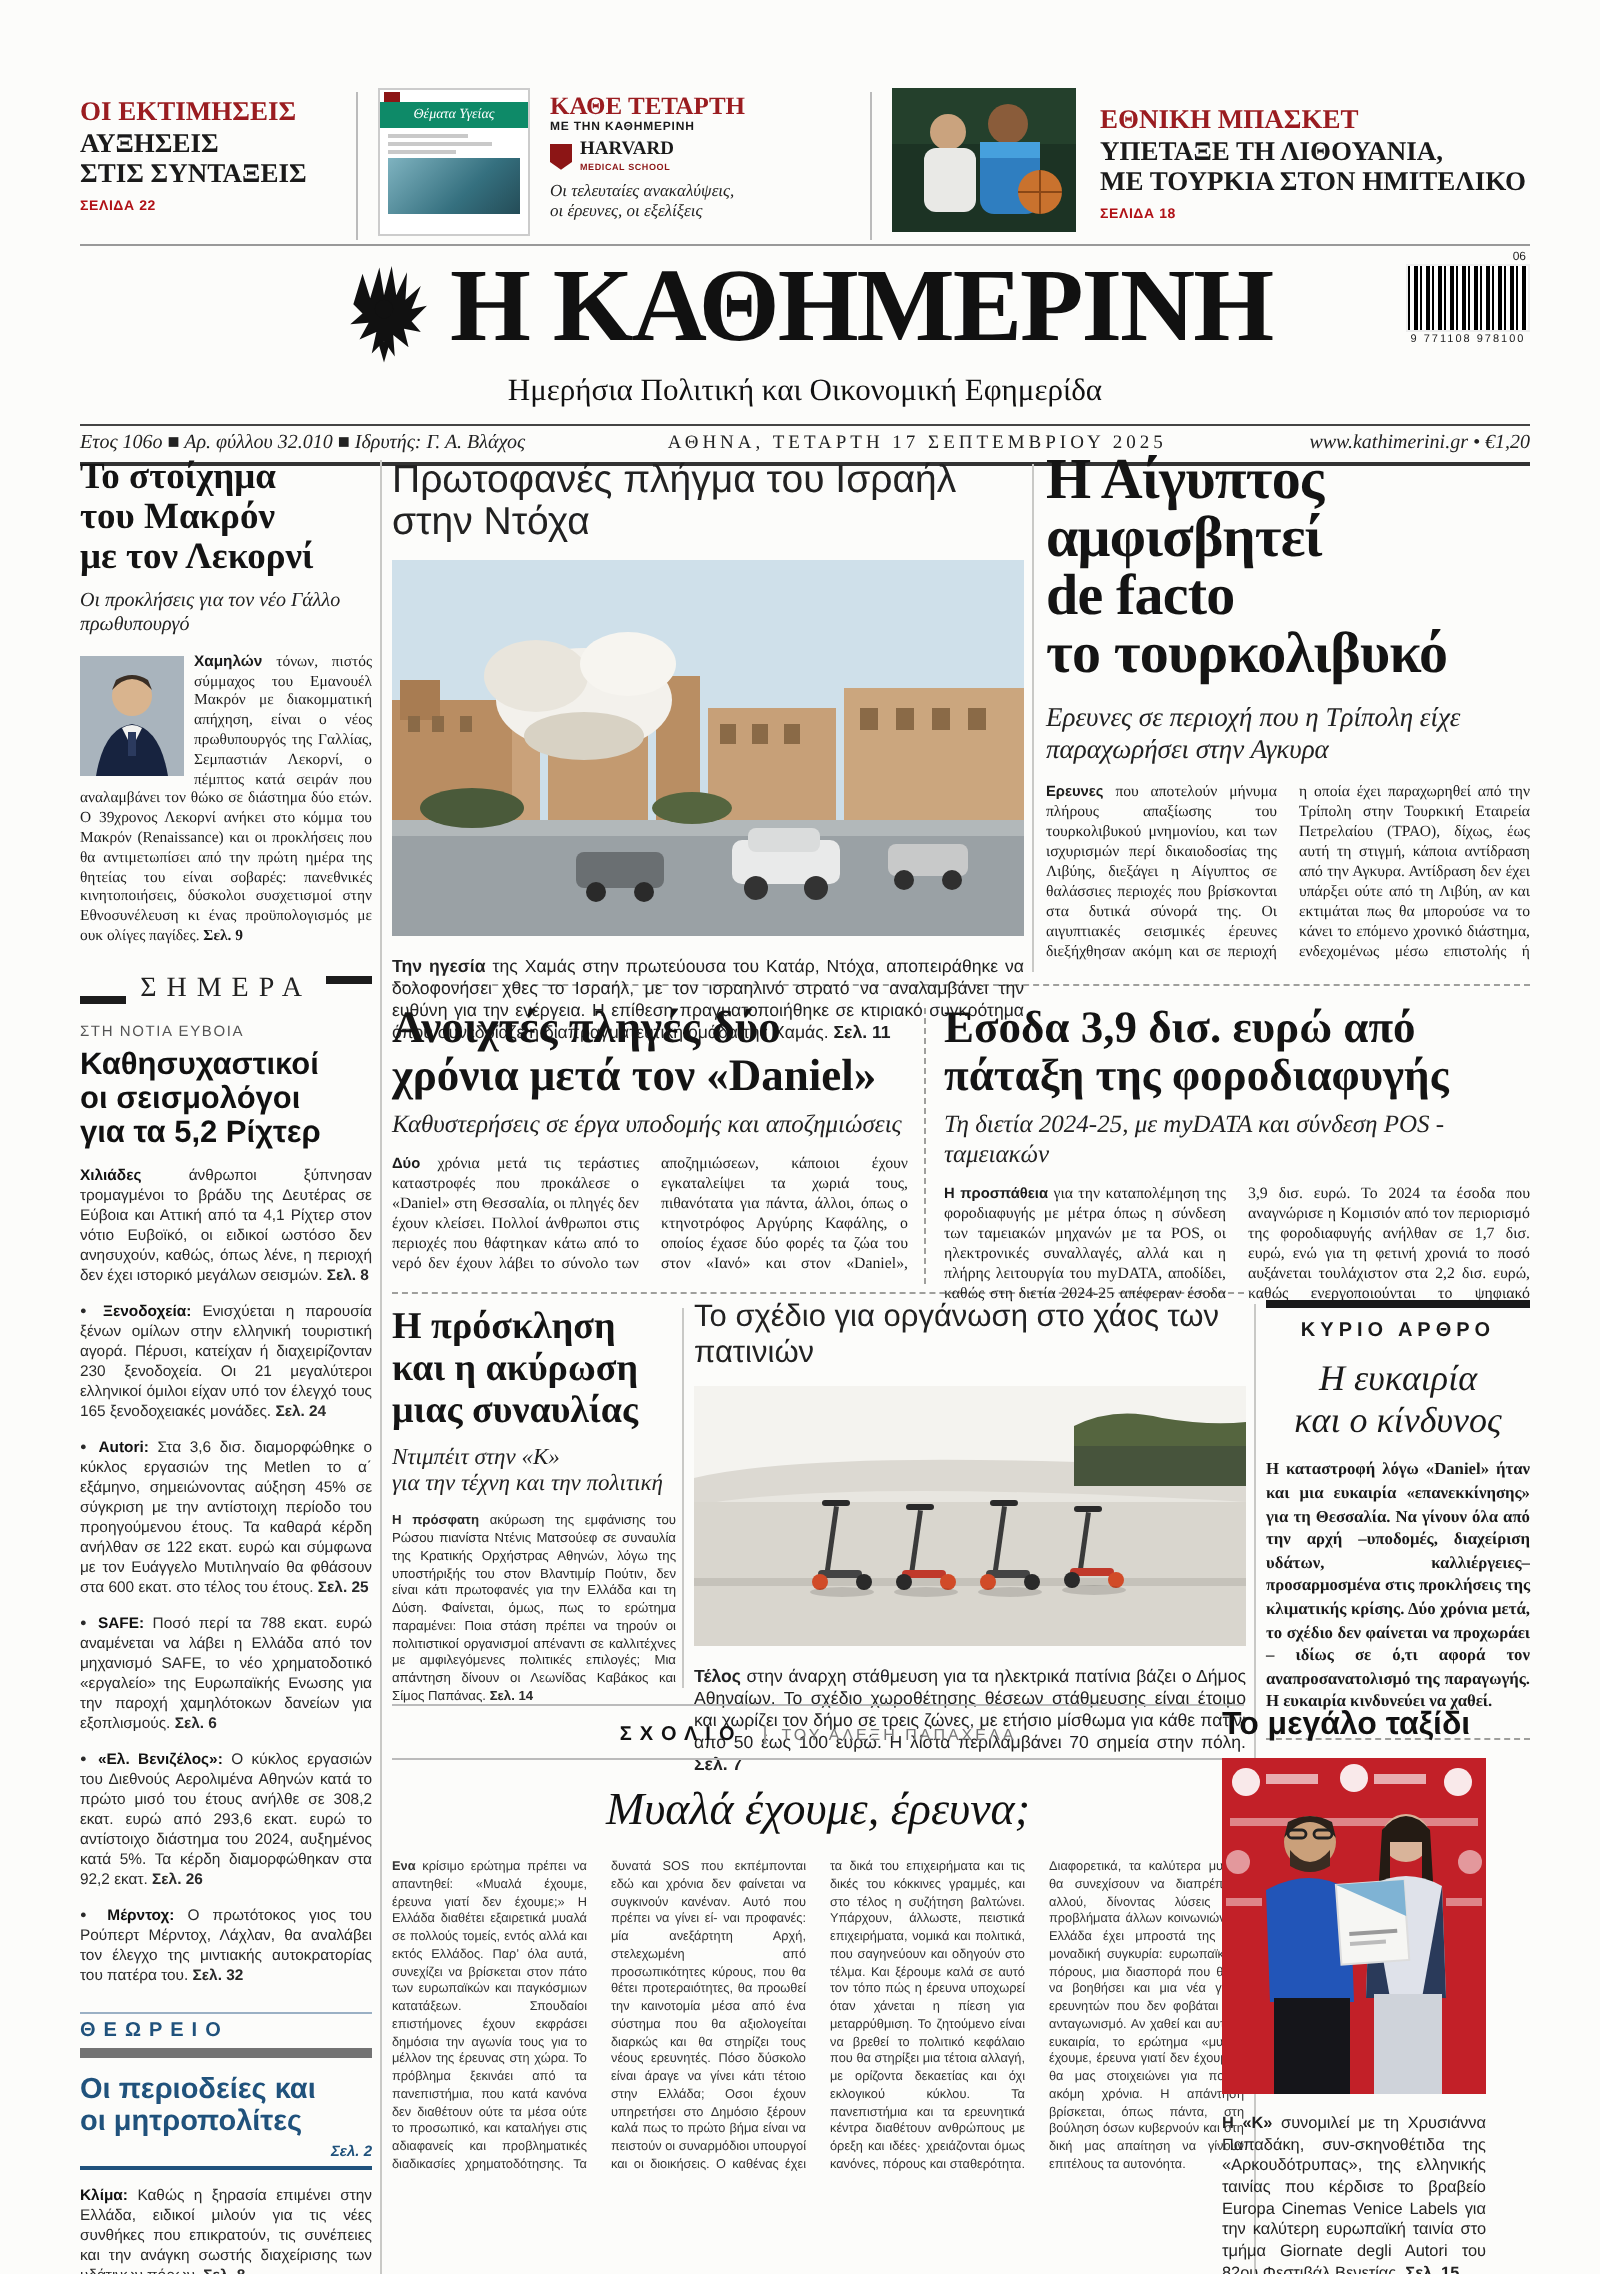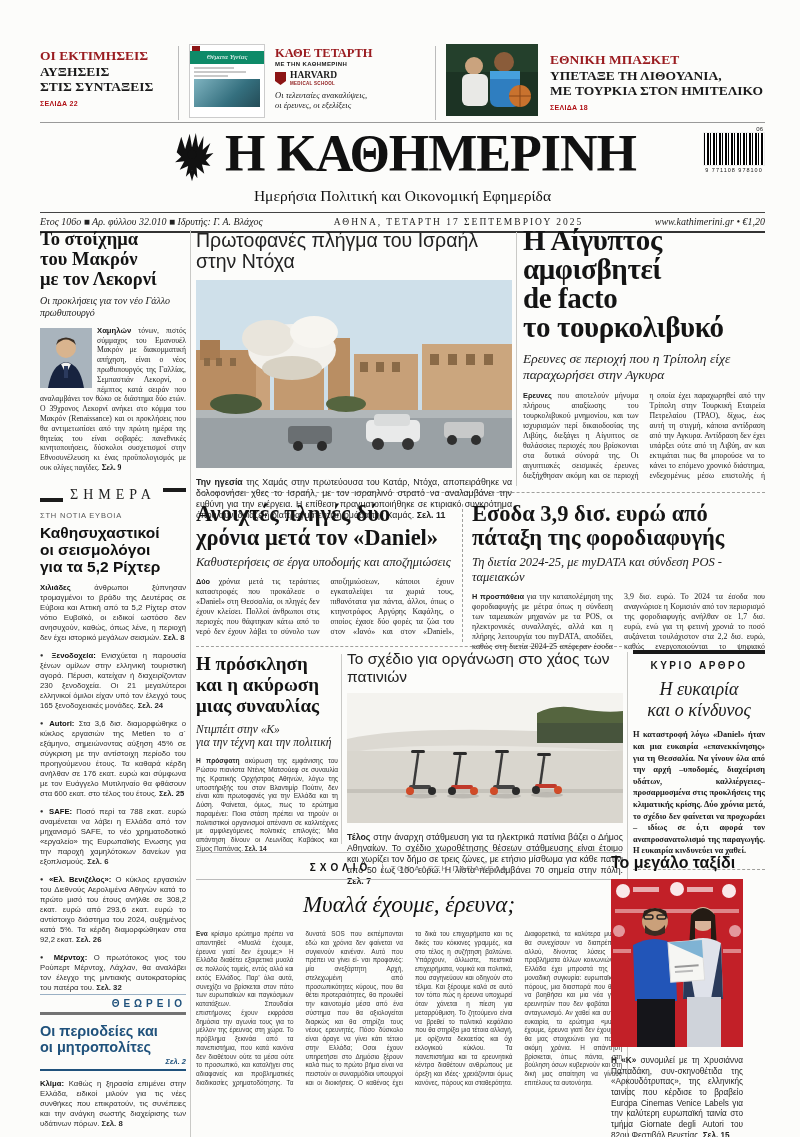--- a/index.html
+++ b/index.html
@@ -61,22 +61,22 @@
   .simera-head{display:flex;align-items:center;gap:7px;margin:14px 0 8px 0;}
   .simera-head .bar{flex:1;height:4px;background:#1c1c1c;}
   .simera-head .bar.l{transform:translateY(5px);}
   .simera-head .bar.r{transform:translateY(-5px);}
   .simera-word{font-family:"Liberation Serif",serif;font-size:14px;letter-spacing:5px;color:#222;}
   .kicker-gray{font-size:7.5px;letter-spacing:.8px;color:#555;margin-bottom:4px;}
   .seis-title{font-weight:bold;font-size:15.5px;line-height:1.12;color:#111;}
   .item{font-size:7.7px;line-height:1.3;text-align:justify;margin-top:8px;color:#2a2a2a;}
   .item .blead{font-weight:bold;color:#111;}
   .bullet::before{content:"● ";font-size:5.5px;vertical-align:1px;}
-  .theoreio-head{margin-top:1px;border-top:1px solid #9ab0c4;border-bottom:3px solid #737373;
-                 text-align:right;font-weight:bold;font-size:10px;letter-spacing:4px;color:#20527c;padding:3px 0;}
+  .theoreio-head{margin-top:13px;border-top:1px solid #9ab0c4;border-bottom:5px solid #737373;
+                 text-align:left;font-weight:bold;font-size:10px;letter-spacing:4px;color:#20527c;padding:3px 0;}
   .theoreio-title{font-weight:bold;font-size:14.5px;line-height:1.12;color:#20527c;margin-top:8px;}
   .theoreio-page{text-align:right;font-weight:bold;font-size:7.5px;color:#20527c;border-bottom:2px solid #20527c;padding-bottom:3px;margin-top:2px;font-style:italic;}
   
   #doha{position:absolute;left:196px;top:230px;width:316px;}
   .doha-title{font-size:19.5px;color:#222;line-height:1.1;}
   .photo-frame{margin-top:7px;position:relative;overflow:hidden;}
   .caption{font-size:8.8px;line-height:1.25;text-align:justify;color:#222;margin-top:5px;}
   
   #egypt{position:absolute;left:523px;top:226px;width:242px;}
   .egypt-title{font-size:29px;line-height:1.0;letter-spacing:-.4px;}
@@ -234,33 +234,33 @@
 
     <div>
       <div class="kicker-gray">ΣΤΗ ΝΟΤΙΑ ΕΥΒΟΙΑ</div>
       <div class="seis-title">
         <span style="display:block">Καθησυχαστικοί</span>
         <span style="display:block">οι σεισμολόγοι</span>
         <span style="display:block">για τα 5,2 Ρίχτερ</span>
       </div>
       <div class="item" style="margin-top:7px">
         <span class="blead">Χιλιάδες</span>
-        <span>άνθρωποι ξύπνησαν τρομαγμένοι το βράδυ της Δευτέρας σε Εύβοια και Αττική από τα 5,2 Ρίχτερ στον νότιο Ευβοϊκό, οι ειδικοί ωστόσο δεν ανησυχούν, καθώς, όπως λένε, η περιοχή δεν έχει ιστορικό μεγάλων σεισμών.</span>
+        <span>άνθρωποι ξύπνησαν τρομαγμένοι το βράδυ της Δευτέρας σε Εύβοια και Αττική από τα 4,1 Ρίχτερ στον νότιο Ευβοϊκό, οι ειδικοί ωστόσο δεν ανησυχούν, καθώς, όπως λένε, η περιοχή δεν έχει ιστορικό μεγάλων σεισμών.</span>
         <b class="pref">Σελ. 8</b>
       </div>
     </div>
 
     <div class="item bullet">
       <span class="blead">Ξενοδοχεία:</span>
       <span>Ενισχύεται η παρουσία ξένων ομίλων στην ελληνική τουριστική αγορά. Πέρυσι, κατείχαν ή διαχειρίζονταν 230 ξενοδοχεία. Οι 21 μεγαλύτεροι ελληνικοί όμιλοι είχαν υπό τον έλεγχό τους 165 ξενοδοχειακές μονάδες.</span>
       <b class="pref">Σελ. 24</b>
     </div>
     <div class="item bullet">
       <span class="blead">Autori:</span>
-      <span>Στα 3,6 δισ. διαμορφώθηκε ο κύκλος εργασιών της Metlen το α΄ εξάμηνο, σημειώνοντας αύξηση 45% σε σύγκριση με την αντίστοιχη περίοδο του προηγούμενου έτους. Τα καθαρά κέρδη ανήλθαν σε 176 εκατ. ευρώ και σύμφωνα με τον Ευάγγελο Μυτιληναίο θα φθάσουν στα 600 εκατ. στο τέλος του έτους.</span>
+      <span>Στα 3,6 δισ. διαμορφώθηκε ο κύκλος εργασιών της Metlen το α΄ εξάμηνο, σημειώνοντας αύξηση 45% σε σύγκριση με την αντίστοιχη περίοδο του προηγούμενου έτους. Τα καθαρά κέρδη ανήλθαν σε 122 εκατ. ευρώ και σύμφωνα με τον Ευάγγελο Μυτιληναίο θα φθάσουν στα 600 εκατ. στο τέλος του έτους.</span>
       <b class="pref">Σελ. 25</b>
     </div>
     <div class="item bullet">
       <span class="blead">SAFE:</span>
       <span>Ποσό περί τα 788 εκατ. ευρώ αναμένεται να λάβει η Ελλάδα από τον μηχανισμό SAFE, το νέο χρηματοδοτικό «εργαλείο» της Ευρωπαϊκής Ενωσης για την παροχή χαμηλότοκων δανείων για εξοπλισμούς.</span>
       <b class="pref">Σελ. 6</b>
     </div>
     <div class="item bullet">
       <span class="blead">«Ελ. Βενιζέλος»:</span>
       <span>Ο κύκλος εργασιών του Διεθνούς Αερολιμένα Αθηνών κατά το πρώτο μισό του έτους ανήλθε σε 308,2 εκατ. ευρώ από 293,6 εκατ. ευρώ το αντίστοιχο διάστημα του 2024, αυξημένος κατά 5%. Τα κέρδη διαμορφώθηκαν στα 92,2 εκατ.</span>

